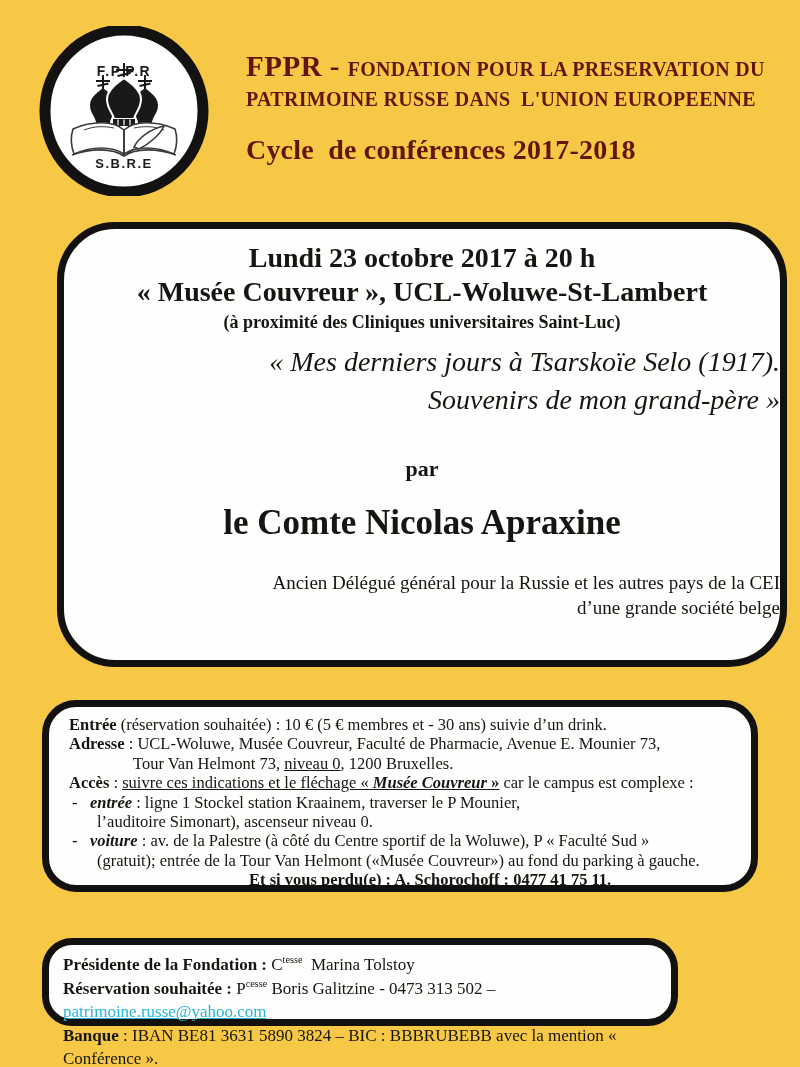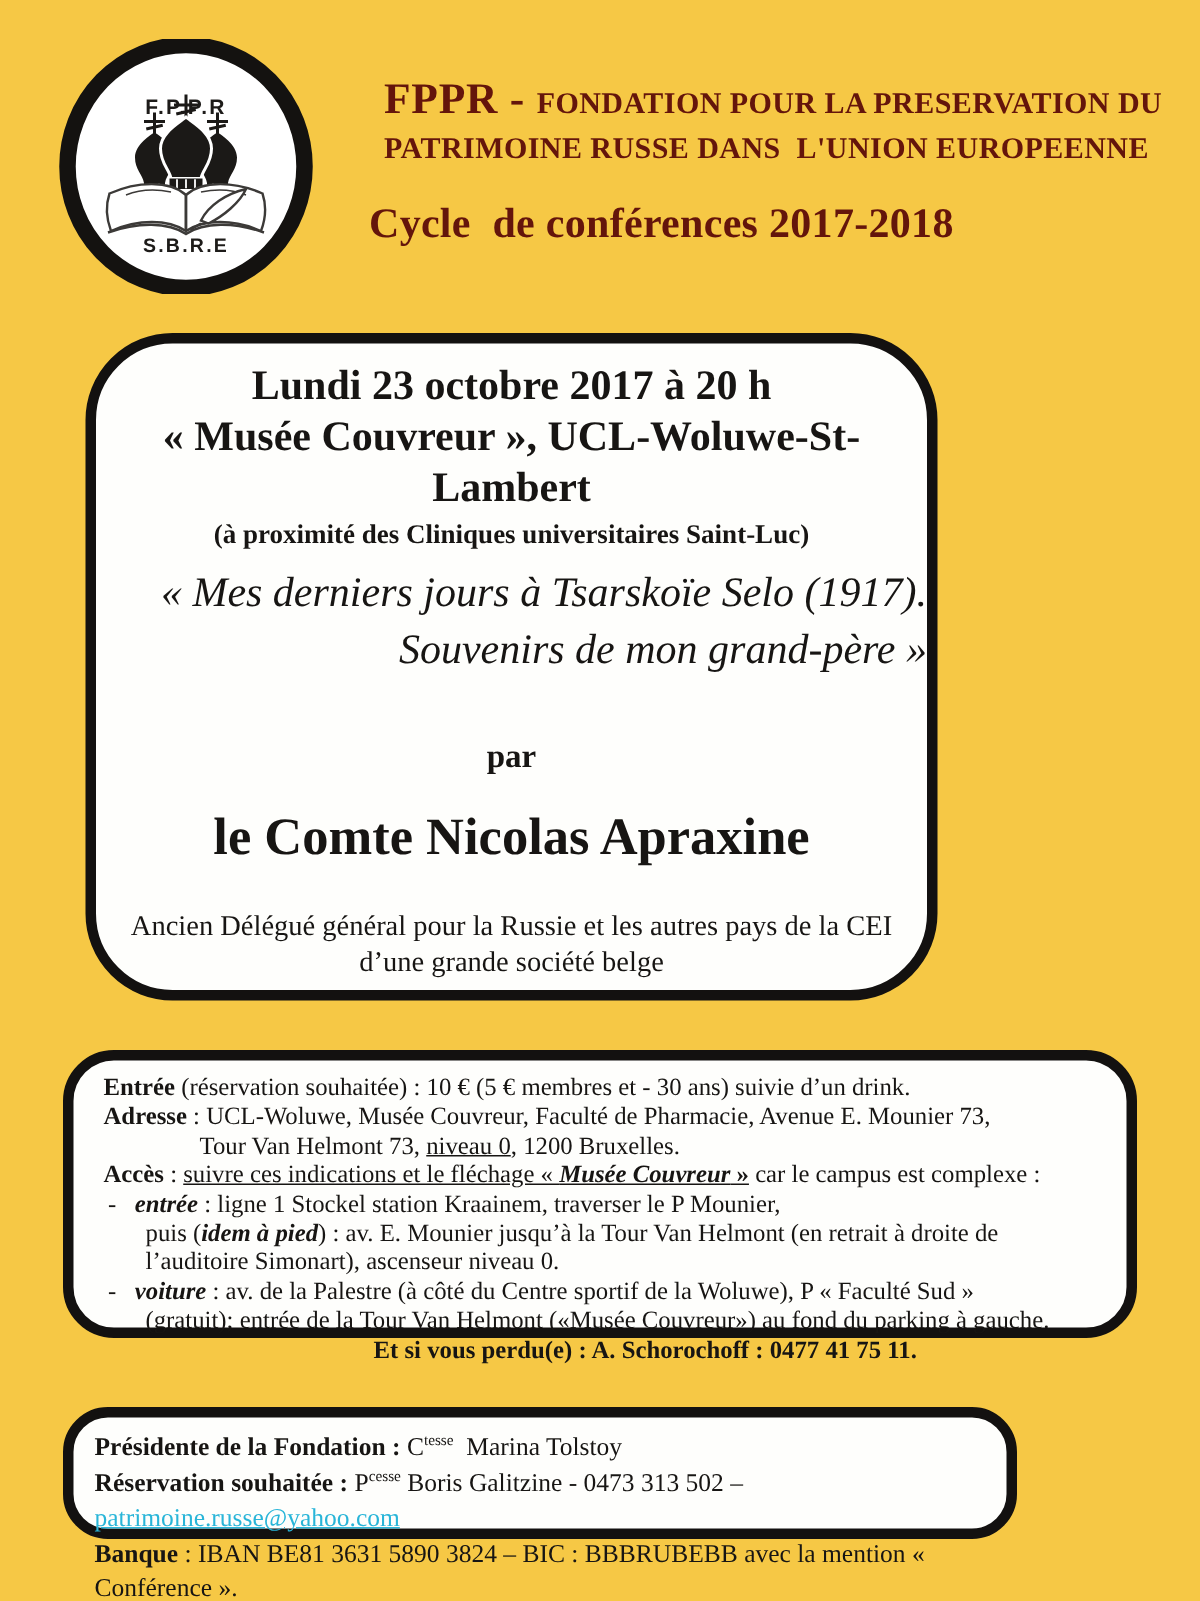--- a/index.html
+++ b/index.html
@@ -10,58 +10,58 @@
     font-family:"Liberation Serif","DejaVu Serif",serif;
     color:#171513;
     overflow:hidden;
   }
 
   
   .logo { position:absolute; left:38px; top:26px; width:172px; height:170px; }
 
   
   .org {
-    position:absolute; left:256px; top:48px; width:520px;
+    position:absolute; left:246px; top:48px; width:520px;
     color:#64150B; font-weight:700; line-height:1.3;
   }
   .org .abbr { font-size:29px; letter-spacing:0.5px; }
   .org .orgline { font-size:20px; letter-spacing:0.3px; }
   .cycle {
     position:absolute; left:246px; top:134px;
     color:#64150B; font-weight:700; font-size:28px; letter-spacing:0.2px;
   }
 
   
   .wbox {
     position:absolute; background:#FEFEFC;
     border:7px solid #131110;
   }
   .box-main {
-    left:57px; top:222px; width:568px; height:445px;
+    left:57px; top:222px; width:730px; height:445px;
     border-radius:58px; text-align:center; padding-top:12px;
   }
   .box-info {
     left:42px; top:700px; width:716px; height:192px;
     border-radius:34px; padding:8px 12px 6px 10px;
     font-size:16.5px; line-height:19.4px;
   }
   .box-contact {
     left:42px; top:938px; width:636px; height:88px;
     border-radius:30px; padding:8px 12px 6px 14px;
     font-size:17px; line-height:23.5px;
   }
 
   
   .ev-date   { font-size:28px; font-weight:700; line-height:1.22; }
   .ev-venue  { font-size:28px; font-weight:700; line-height:1.22; }
   .ev-note   { font-size:18px; font-weight:700; margin-top:3px; }
   .ev-title  { font-size:28px; font-style:italic; margin-top:10px; line-height:1.34;text-align:right; }
   .ev-par    { font-size:22px; font-weight:700; margin-top:38px; }
   .ev-speaker{ font-size:35px; font-weight:700; margin-top:21px; }
-  .ev-desc   { font-size:19px; margin-top:28px; line-height:1.3; }
+  .ev-desc   { font-size:19px; margin-top:28px; line-height:1.3;text-align:right; }
 
   
   .iline { padding-left:10px; }
   .iline.ind-tab  { padding-left:74px; }
   .iline.hang     { padding-left:38px; text-indent:-25px; }
   .iline.ind-cont { padding-left:38px; }
   .iline.ind-center { padding-left:190px; }
 
   .seg-b { font-weight:700; }
   .seg-i { font-style:italic; }
@@ -126,21 +126,20 @@
     <span>d’une grande société belge</span>
   </div>
 </div>
 
 <div class="wbox box-info">
   <div class="iline"><span class="seg-b">Entrée</span><span> (réservation souhaitée) : 10 € (5 € membres et - 30 ans) suivie d’un drink.</span></div>
   <div class="iline"><span class="seg-b">Adresse</span><span> : UCL-Woluwe, Musée Couvreur, Faculté de Pharmacie, Avenue E. Mounier 73,</span></div>
   <div class="iline ind-tab"><span>Tour Van Helmont 73, </span><span class="seg-u">niveau 0</span><span>, 1200 Bruxelles.</span></div>
   <div class="iline"><span class="seg-b">Accès</span><span> : </span><span class="seg-u">suivre ces indications et le fléchage «&nbsp;</span><span class="seg-u seg-b seg-i">Musée Couvreur</span><span class="seg-u seg-b">&nbsp;»</span><span> car le campus est complexe :</span></div>
   <div class="iline hang"><span>-&nbsp;&nbsp;&nbsp;</span><span class="seg-b seg-i">entrée</span><span> : ligne 1 Stockel station Kraainem, traverser le P Mounier,</span></div>
-  <div class="iline ind-cont"><span>puis (</span><span class="seg-b seg-i">idem à pied</span><span>) : av. E. Mounier jusqu’à la Tour Van Helmont (en retrait à droite de</span></div>
   <div class="iline ind-cont"><span>l’auditoire Simonart), ascenseur niveau 0.</span></div>
   <div class="iline hang"><span>-&nbsp;&nbsp;&nbsp;</span><span class="seg-b seg-i">voiture</span><span> : av. de la Palestre (à côté du Centre sportif de la Woluwe), P « Faculté Sud »</span></div>
   <div class="iline ind-cont"><span>(gratuit); entrée de la Tour Van Helmont («Musée Couvreur») au fond du parking à gauche.</span></div>
   <div class="iline ind-center"><span class="seg-b">Et si vous perdu(e) : A. Schorochoff : 0477 41 75 11.</span></div>
 </div>
 
 <div class="wbox box-contact">
   <div class="cline"><span class="seg-b">Présidente de la Fondation : </span><span>C</span><span class="seg-sup">tesse</span><span>&nbsp; Marina Tolstoy</span></div>
   <div class="cline"><span class="seg-b">Réservation souhaitée : </span><span>P</span><span class="seg-sup">cesse</span><span> Boris Galitzine - 0473 313 502 – </span><span class="seg-link">patrimoine.russe@yahoo.com</span></div>
   <div class="cline"><span class="seg-b">Banque</span><span> : IBAN BE81 3631 5890 3824 – BIC : BBBRUBEBB avec la mention « Conférence ».</span></div>

